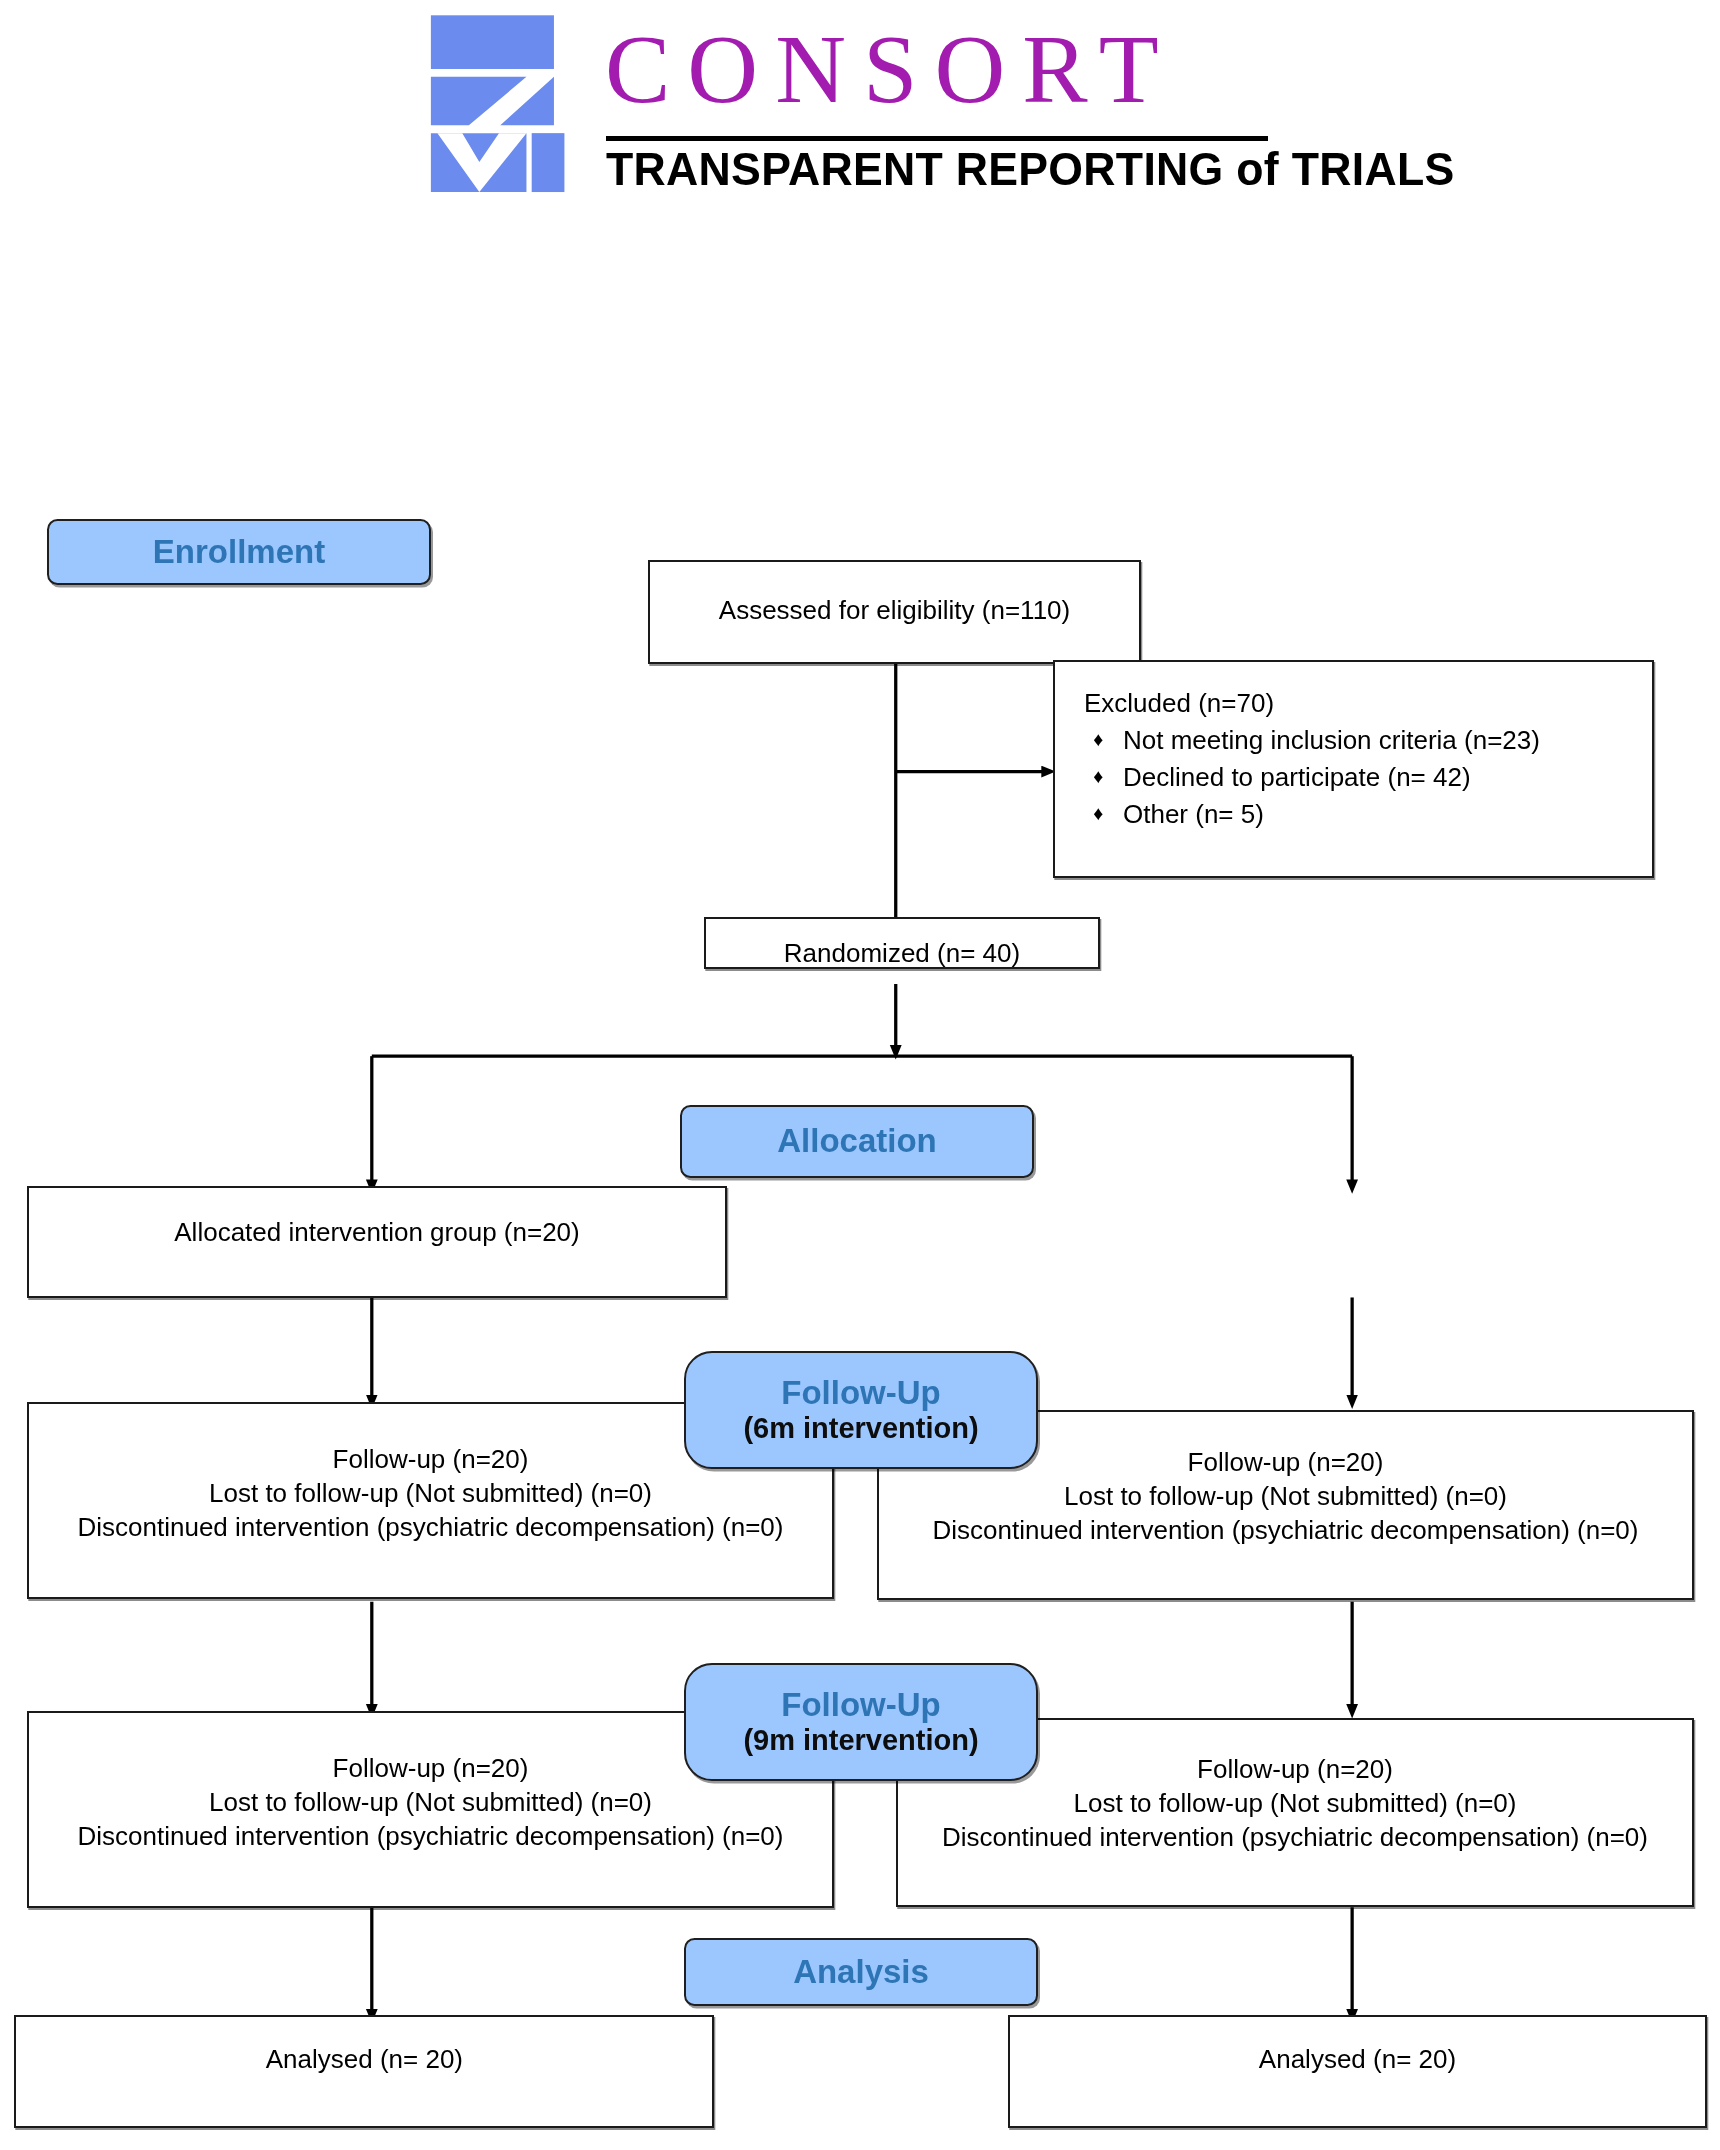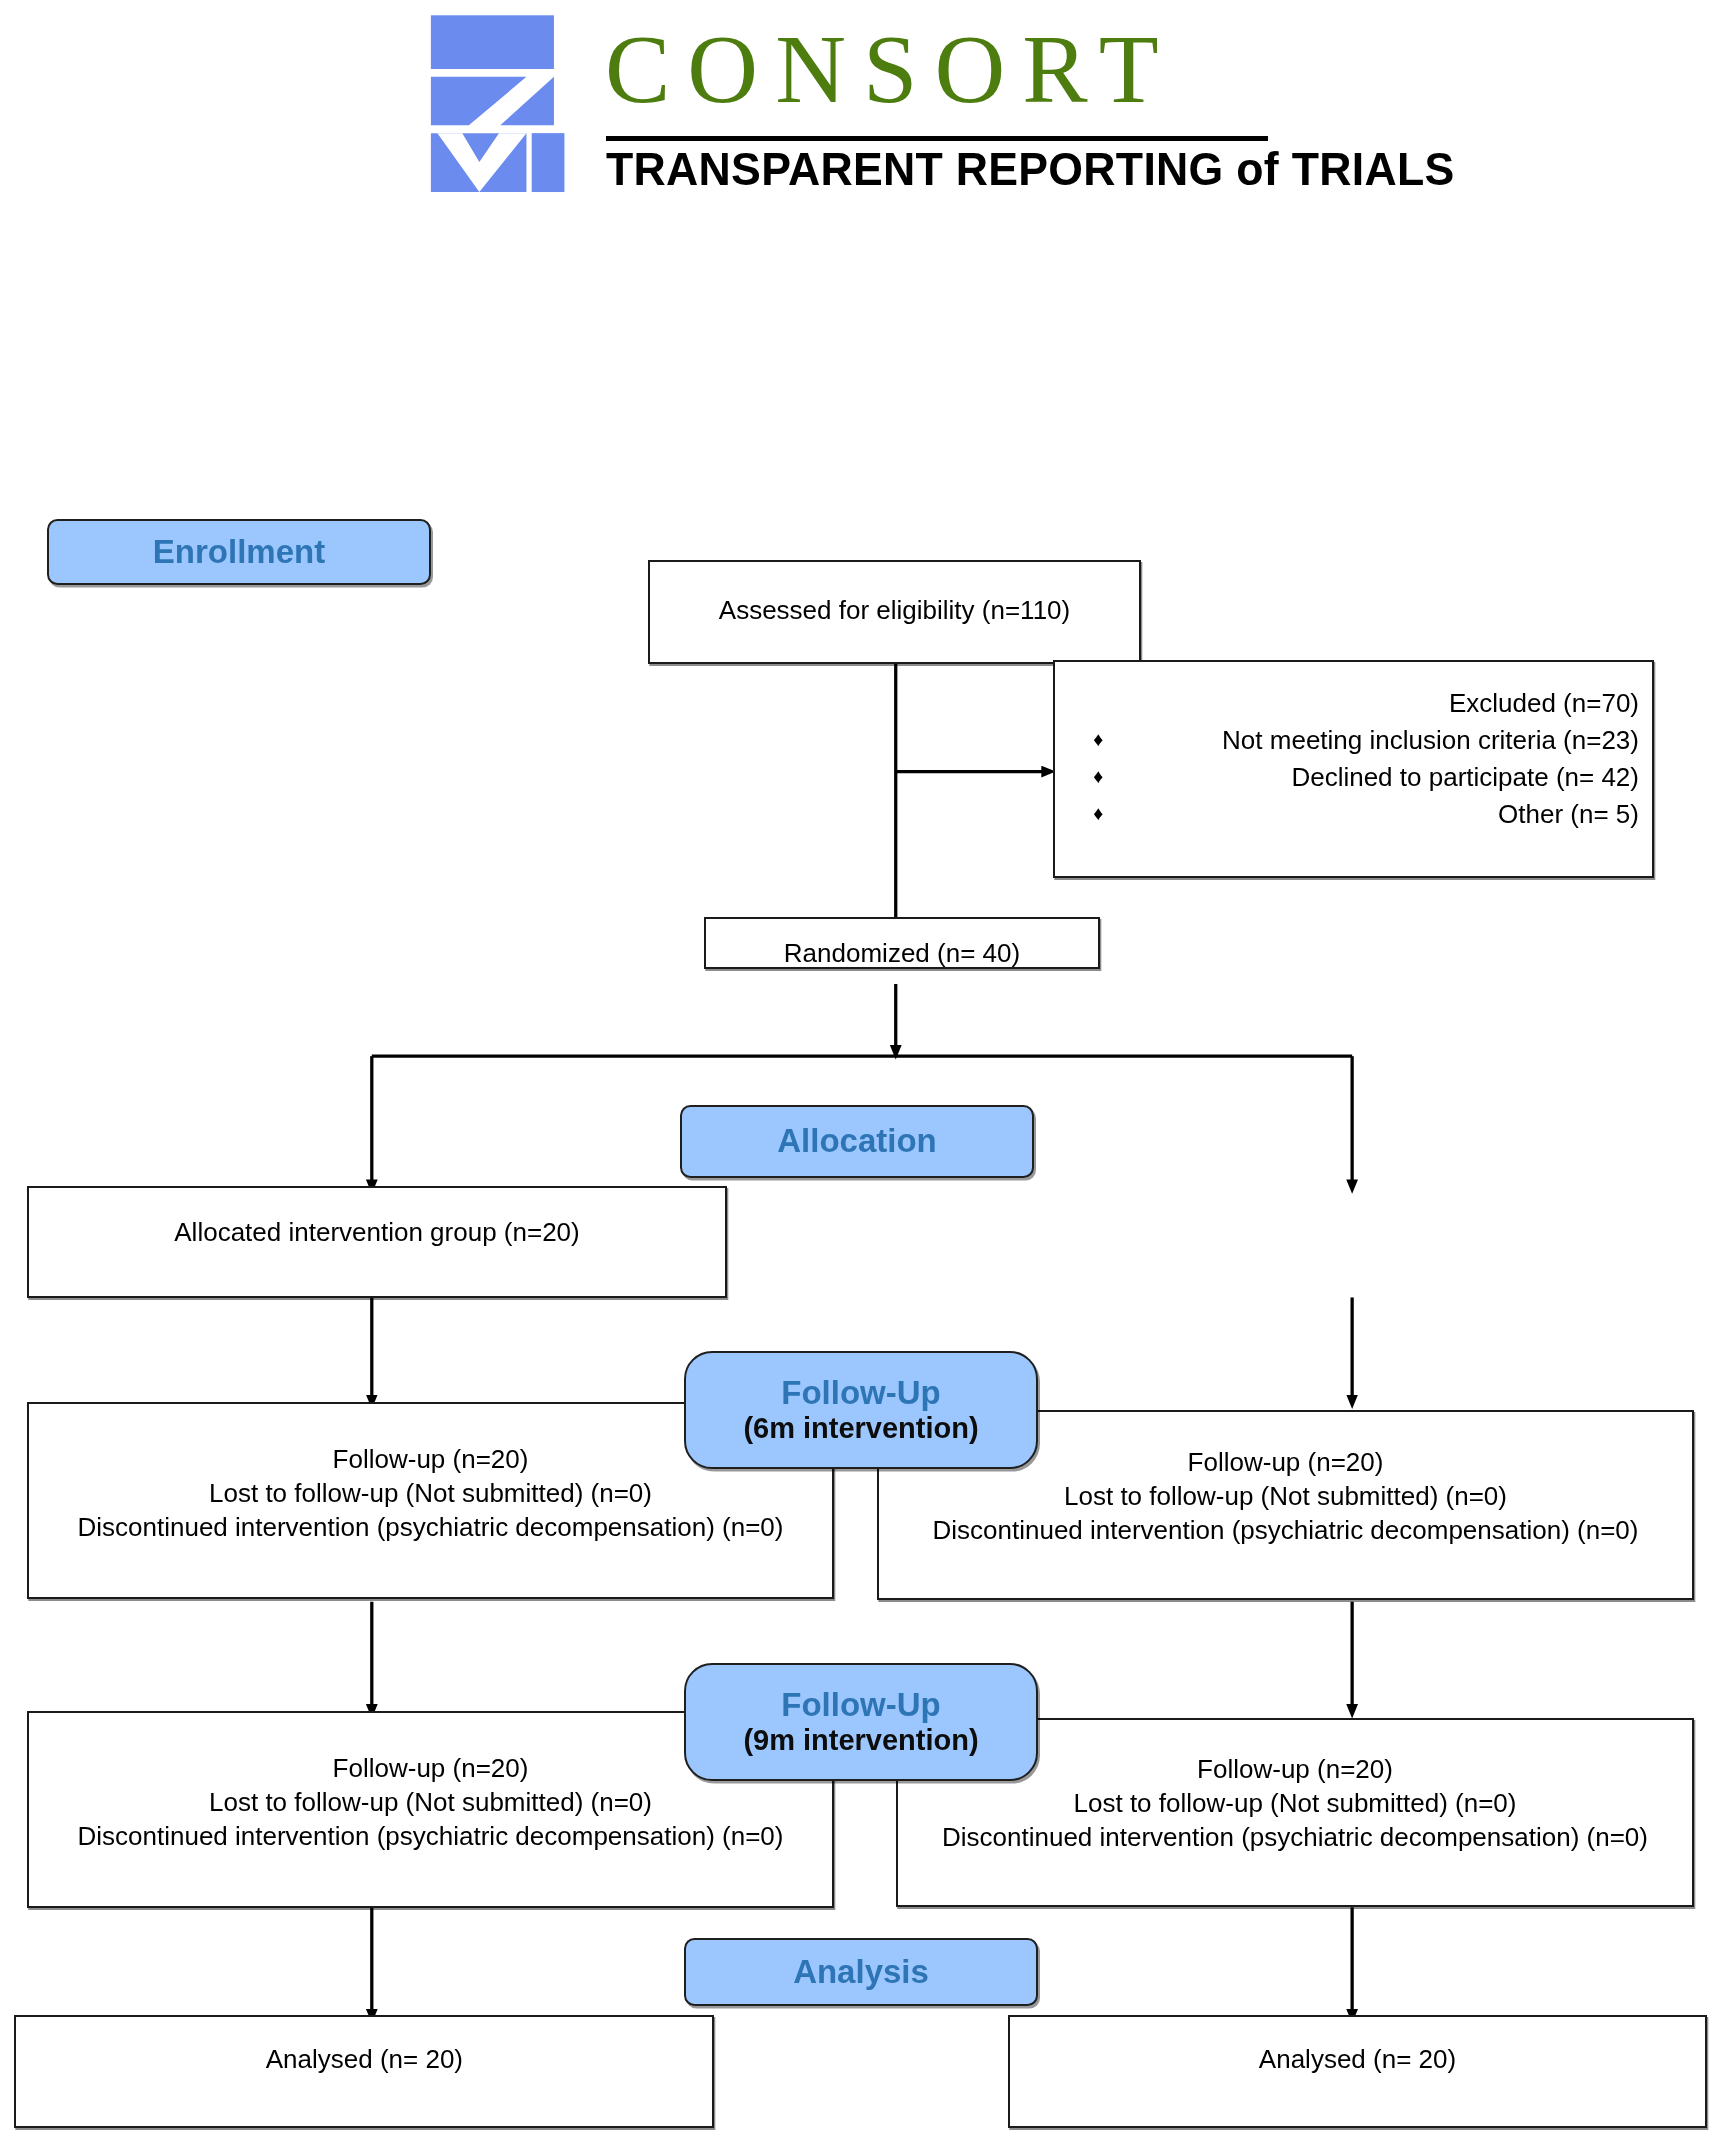--- a/index.html
+++ b/index.html
@@ -11,21 +11,21 @@
     background:#ffffff;
     overflow:hidden;
   }
   
   #logo{position:absolute;left:428px;top:14.4px;width:853px;height:190px;}
   .logo-marks{position:absolute;left:0;top:0;width:138px;height:180px;}
   .logo-word{
     position:absolute;left:177px;top:5.2px;
     font-family:"Liberation Serif", serif;
     font-size:98px;font-weight:400;letter-spacing:17px;
-    color:#4d7c0f;line-height:1;white-space:nowrap;
+    color:#a21caf;line-height:1;white-space:nowrap;
   }
   .logo-rule{
     position:absolute;left:178px;top:122px;width:662px;height:4.6px;background:#000;
   }
   .logo-sub{
     position:absolute;left:178px;top:129px;
     font-family:"Liberation Sans", sans-serif;
     font-size:46px;font-weight:700;letter-spacing:0.3px;
     color:#000;line-height:1.15;white-space:nowrap;
     transform:scaleX(0.97);transform-origin:left top;
@@ -45,21 +45,21 @@
     box-sizing:border-box;
     background:#ffffff;
     border:2px solid #1a1a1a;
     box-shadow:1.3px 2px 0 rgba(0,0,0,0.45);
   }
   .fbox .inner{
     position:absolute;left:0;right:0;
     text-align:center;
     font-size:26px;line-height:1.30;color:#000;
   }
-  .fbox .inner.left{text-align:right;}
+  .fbox .inner.left{text-align:left;}
   
   .exc-title{font-size:26px;line-height:1.25;margin:0 0 2.6px 0;}
   .exc-list{list-style:none;margin:0;padding:0;}
   .exc-list li{
     font-size:26px;line-height:1.42;
     padding-left:39px;position:relative;white-space:nowrap;
   }
   .exc-list li .bullet{
     position:absolute;left:9.2px;top:-0.7px;font-size:19.7px;line-height:1.9;
   }

